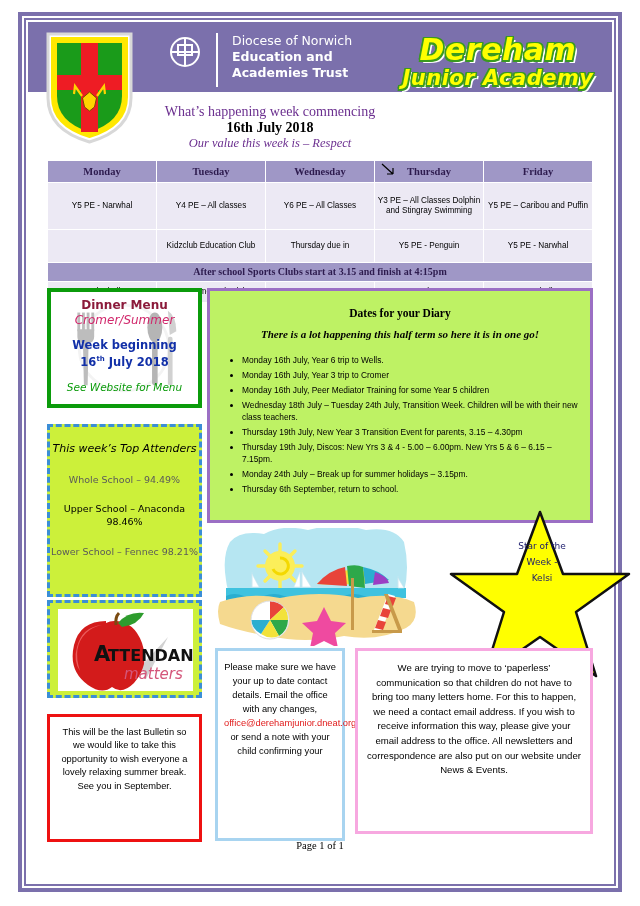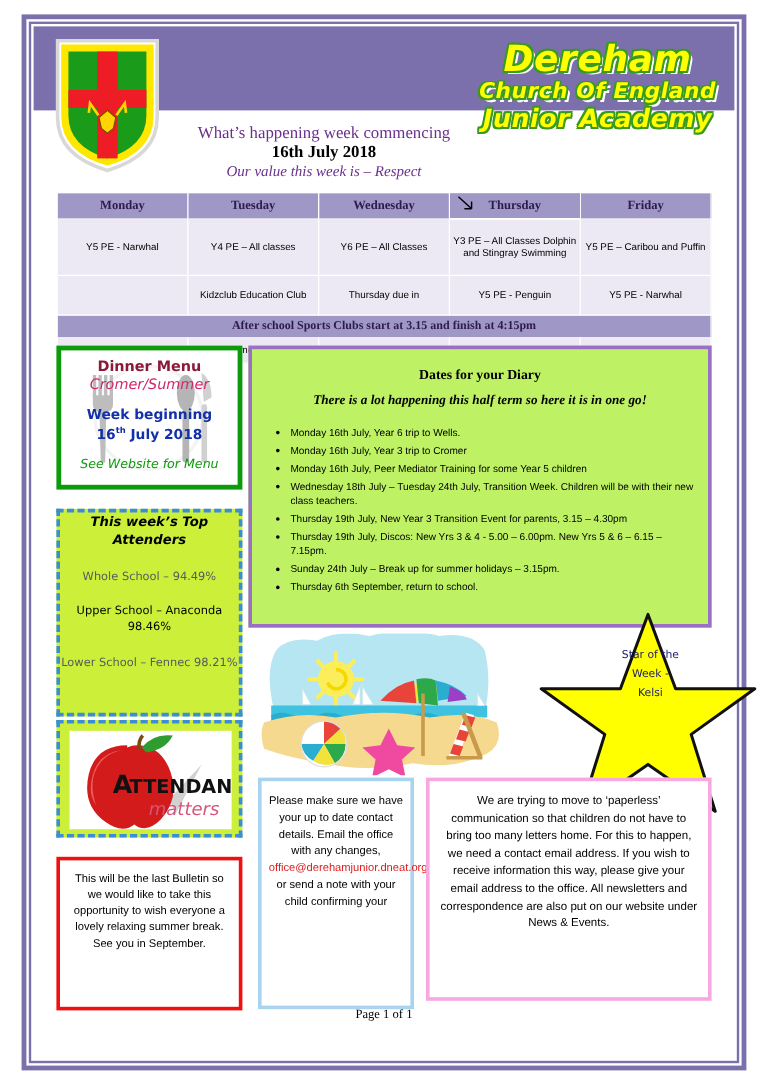--- a/index.html
+++ b/index.html
@@ -60,21 +60,21 @@
   
   .diary{position:absolute;left:207px;top:288px;width:386px;height:235px;border:3px solid #9b6fc4;box-sizing:border-box;background:#bef264;}
   .diary h3{margin:16px 0 0 0;text-align:center;font-family:"Liberation Serif",serif;font-size:11.5px;font-weight:bold;color:#000;}
   .diary .sub{margin:9px 12px 0 12px;text-align:center;font-family:"Liberation Serif",serif;font-size:11px;font-weight:bold;font-style:italic;color:#000;}
   .diary ul{margin:14px 10px 0 14px;padding:0 0 0 18px;}
   .diary li{font-family:"Liberation Sans",sans-serif;font-size:8.4px;line-height:12.4px;color:#000;margin-bottom:2.5px;}
 
   
   .attend{position:absolute;left:47px;top:424px;width:155px;height:173px;background:#ccf03a;
      border:3px dashed #3b8ed6;box-sizing:border-box;text-align:center;}
-  .attend .a-t{font-family:"DejaVu Sans",sans-serif;font-weight:bold;font-style:italic;font-size:11px;color:#000;line-height:15px;}
+  .attend .a-t{font-family:"DejaVu Sans",sans-serif;font-weight:normal;font-style:italic;font-size:11px;color:#000;margin-top:14px;line-height:15px;}
   .attend .a-r{font-family:"DejaVu Sans",sans-serif;font-size:9.5px;color:#5a5a5a;margin-top:17px;line-height:13px;}
   .attend .a-r2{font-family:"DejaVu Sans",sans-serif;font-size:9.5px;color:#000;margin-top:16px;line-height:13px;}
 
   .apple-box{position:absolute;left:47px;top:600px;width:155px;height:98px;background:#ccf03a;border:3px dashed #3b8ed6;box-sizing:border-box;}
   .apple-inner{position:absolute;left:8px;top:6px;width:135px;height:82px;background:#fff;}
 
   
   .redbox{position:absolute;left:47px;top:714px;width:155px;height:128px;border:3px solid #ee1111;box-sizing:border-box;background:#fff;}
   .redbox p{margin:9px 8px;text-align:center;font-family:"Liberation Sans",sans-serif;font-size:9.3px;line-height:13.4px;color:#000;}
 
@@ -113,24 +113,36 @@
     <path d="M10 8 H85 V67 Q85 96 47.5 107 Q10 96 10 67 Z" fill="#ffe800" stroke="#ffe800" stroke-width="2"></path>
     <path d="M15 13 H80 V66 Q80 92 47.5 102 Q15 92 15 66 Z" fill="#1a9b1a"></path>
     <rect x="39" y="13" width="17" height="89" fill="#ee1c24"></rect>
     <rect x="15" y="45" width="65" height="15" fill="#ee1c24"></rect>
     <g fill="#ffd400" stroke="#7a4a00" stroke-width="1">
       <path d="M47.5 62 l-7 6 l2 9 l5 4 l5 -4 l2 -9 Z"></path>
       <path d="M40 66 l-7 -10 l-1 8 M55 66 l7 -10 l1 8" fill="none" stroke="#ffd400" stroke-width="2.2"></path>
     </g>
   </svg>
 
+  <div class="trust-wrap">
+    <svg class="trust-sym" viewBox="0 0 34 34">
+      <circle cx="17" cy="17" r="14" fill="none" stroke="#ffffff" stroke-width="2"></circle>
+      <path d="M17 3 V31 M3 17 H31" stroke="#ffffff" stroke-width="2" fill="none"></path>
+      <path d="M10 10 H24 V20 H10 Z" fill="none" stroke="#ffffff" stroke-width="2"></path>
+    </svg>
+    <div class="trust-divider"></div>
+    <div class="trust-txt">
+      <div class="l1">Diocese of Norwich</div>
+      <div>Education and</div>
+      <div>Academies Trust</div>
+    </div>
+  </div>
 
   <div class="school-logo">
     <span class="l l1">Dereham</span>
-    <span class="l l2">Church Of England</span>
     <span class="l l3">Junior Academy</span>
   </div>
 
   <div class="hdr-text">
     <div class="h1">What’s happening week commencing</div>
     <div class="h2">16th July 2018</div>
     <div class="h3">Our value this week is – Respect</div>
   </div>
 
   <table class="tt">
@@ -207,21 +219,21 @@
   <div class="diary">
     <h3>Dates for your Diary</h3>
     <div class="sub">There is a lot happening this half term so here it is in one go!</div>
     <ul>
       <li>Monday 16th July, Year 6 trip to Wells.</li>
       <li>Monday 16th July, Year 3 trip to Cromer</li>
       <li>Monday 16th July, Peer Mediator Training for some Year 5 children</li>
       <li>Wednesday 18th July – Tuesday 24th July, Transition Week.  Children will be with their new class teachers.</li>
       <li>Thursday 19th July, New Year 3 Transition Event for parents, 3.15 – 4.30pm</li>
       <li>Thursday 19th July, Discos: New Yrs 3 &amp; 4 - 5.00 – 6.00pm.  New Yrs 5 &amp; 6 – 6.15 – 7.15pm.</li>
-      <li>Sunday 24th July – Break up for summer holidays – 3.15pm.</li>
+      <li>Monday 24th July – Break up for summer holidays – 3.15pm.</li>
       <li>Thursday 6th September, return to school.</li>
     </ul>
   </div>
 
   <div class="attend">
     <div class="a-t">This week’s Top Attenders</div>
     <div class="a-r">Whole School – 94.49%</div>
     <div class="a-r2">Upper School – Anaconda 98.46%</div>
     <div class="a-r">Lower School – Fennec 98.21%</div>
   </div>

